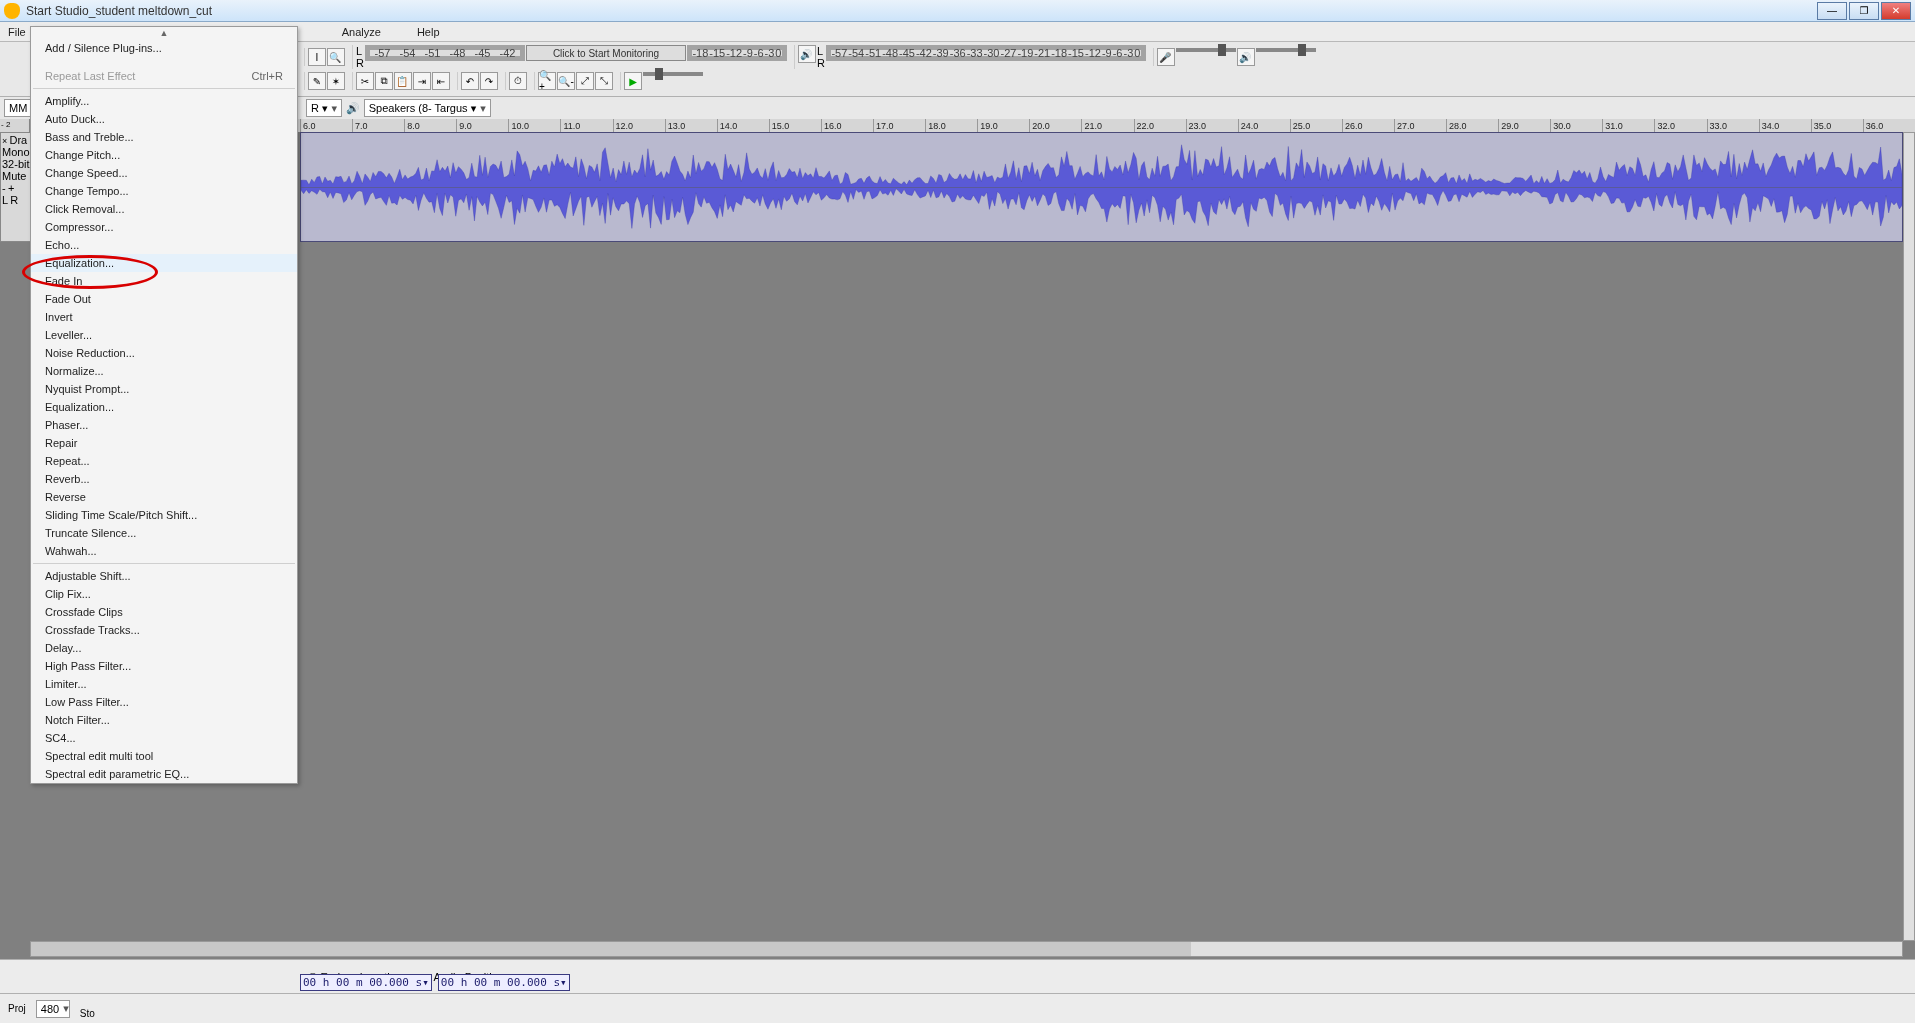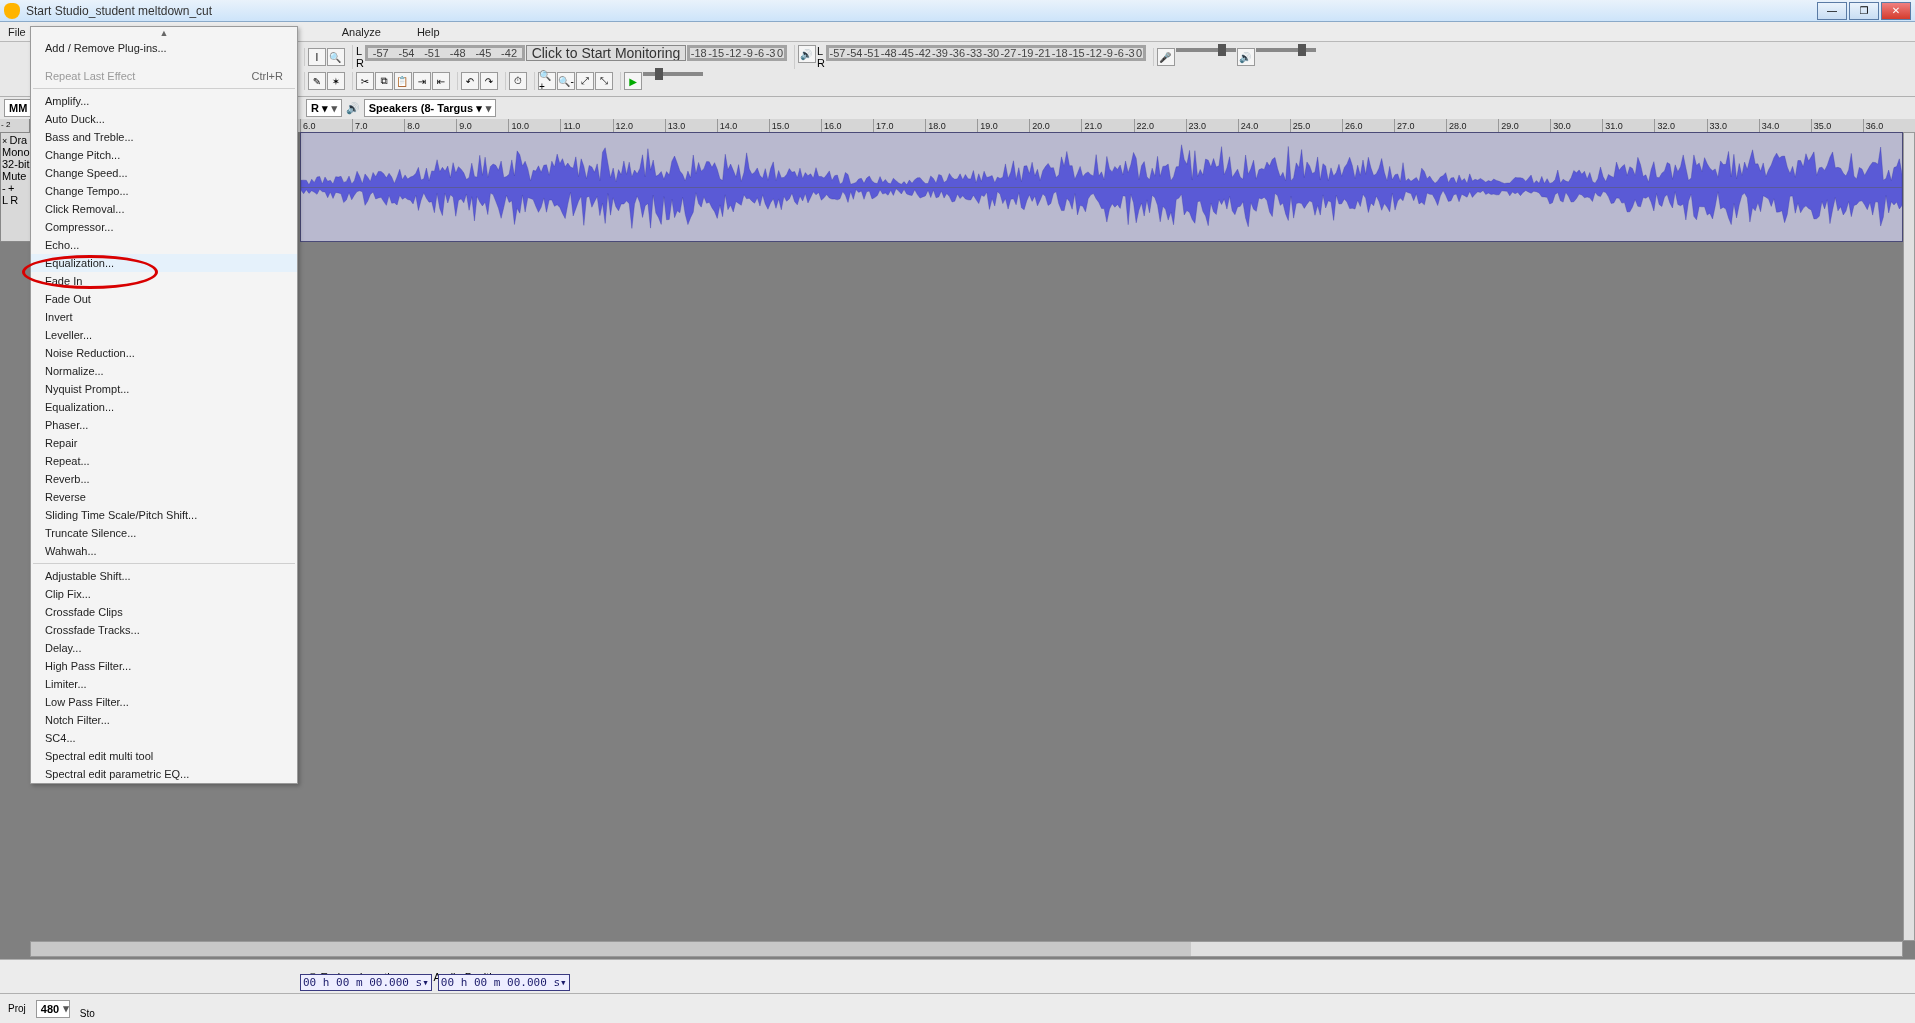--- a/index.html
+++ b/index.html
@@ -15,24 +15,24 @@
 
 
 .menubar { height: 20px; background: #ececec; border-bottom: 1px solid #b8b8b8; display: flex; align-items: center; padding: 0 4px; gap: 28px; }
 .menubar span { color: #222; padding: 2px 4px; }
 
 
 .toolbars { background: #e8e8e8; border-bottom: 1px solid #b0b0b0; padding: 2px 4px; }
 .tbrow { display: flex; align-items: center; gap: 4px; margin: 2px 0; height: 22px;}
 .tbbtn { width:18px; height:18px; border:1px solid #9a9a9a; background:#f5f5f5; display:inline-flex;align-items:center;justify-content:center;font-size:10px;}
 .tbgroup { display:flex; gap:1px; padding:0 3px; border-left:1px solid #ccc;}
-.meter { flex:0 0 160px; height:16px; border:1px solid #888; background:#ddd; font-size:14px; display:flex;align-items:center;justify-content:center;color:#333;overflow:hidden;}
-.meter-ticks { flex:0 0 160px; height:16px; border:3px solid #a3a3a3; background:#ddd; font-size:8px; color:#444; display:flex;align-items:center;justify-content:space-around;}
+.meter { flex:0 0 160px; height:16px; border:1px solid #888; background:#ddd; font-size:10px; display:flex;align-items:center;justify-content:center;color:#333;overflow:hidden;}
+.meter-ticks { flex:0 0 160px; height:16px; border:5px solid #a3a3a3; background:#ddd; font-size:8px; color:#444; display:flex;align-items:center;justify-content:space-around;}
 .devrow { height:22px; display:flex;align-items:center;gap:4px; background:#e8e8e8; padding:1px 4px;}
-.sel { height:18px; border:1px solid #999; background:#fff; padding:8px 4px; display:flex;align-items:center;font-weight:bold;}
+.sel { height:18px; border:1px solid #999; background:#fff; padding:8px 4px; display:flex;align-items:center;}
 .sel::after{content:"▾"; margin-left:4px; color:#555;}
 
 
 .ruler { height: 26px; background: #d6d6d6; border-bottom: 1px solid #999; position:relative; margin-left: 0;}
 .ruler-ticks { position:absolute; left:30px; right:0; top:0; bottom:0; display:flex;}
 .ruler-tick { flex:1; border-left:1px solid #999; font-size:9px; color:#222; padding-left:2px; padding-top:2px;}
 .ruler-left { width:30px; height:26px; background:#d6d6d6; border-right:1px solid #888; position:absolute; left:0; top:0; font-size:8px; padding:1px;}
 
 
 .trackarea { position:absolute; top:132px; left:0; right:0; bottom:64px; background:#808080; }
@@ -267,21 +267,21 @@
 <div class="statusbar">
   <span class="projlabel">Proj</span>
   <span class="sel" style="width:34px">480</span>
   <span class="projlabel" style="margin-top:10px">Sto</span>
 </div>
 
 <div class="dropdown">
   <div class="arrow">▲</div>
   <div id="menu-top">
       <div class="mi">
-        <span>Add / Remove Plug-ins...</span>
+        <span>Add / Silence Plug-ins...</span>
       </div>
       <div class="mi disabled">
         <span>Repeat Last Effect</span>
         <span class="shortcut">Ctrl+R</span>
       </div>
     </div>
   <div class="sep"></div>
   <div id="menu-g1">
       <div class="mi">Amplify...</div>
       <div class="mi">Auto Duck...</div>

